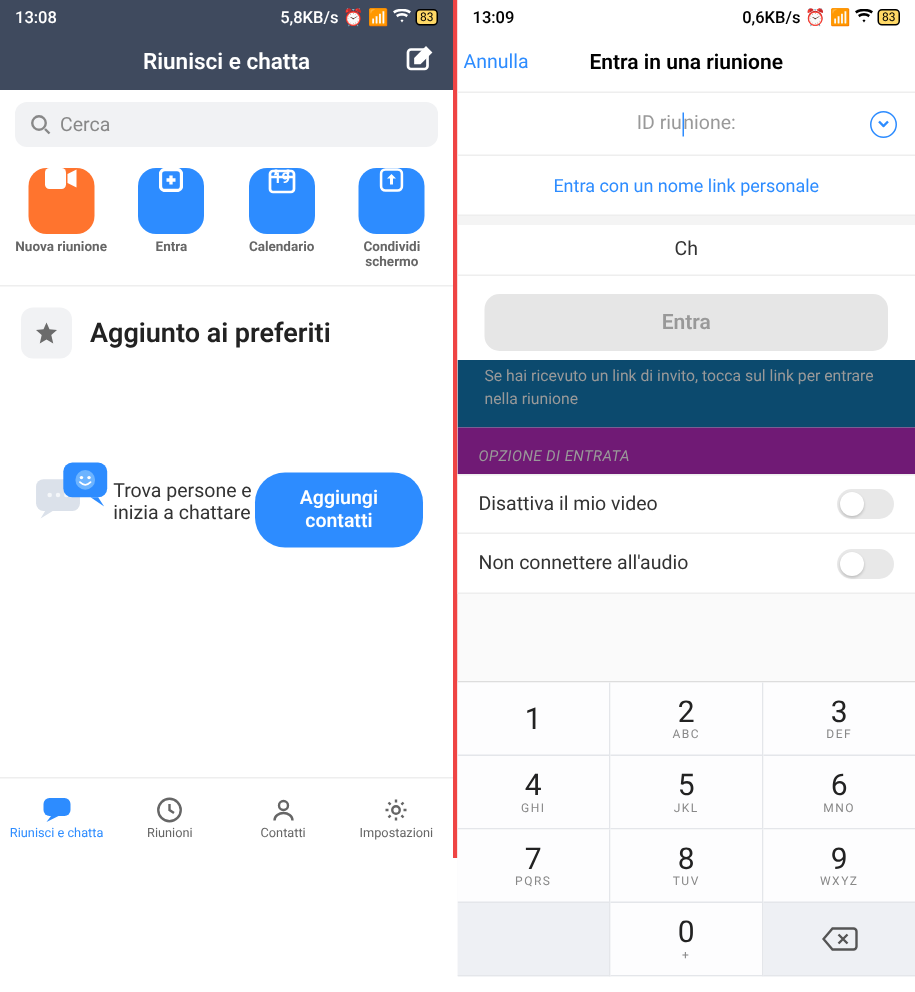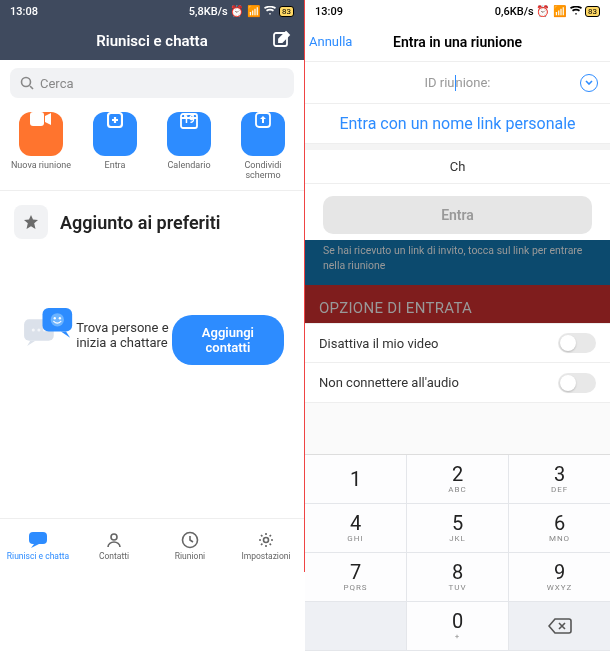--- a/index.html
+++ b/index.html
@@ -1,18 +1,18 @@
 <!DOCTYPE html>
 <html><head>
 <meta charset="utf-8">
 <style>
 * { margin:0; padding:0; box-sizing:border-box; font-family:-apple-system,BlinkMacSystemFont,"Segoe UI",Roboto,sans-serif; }
 body { width:610px; height:661px; display:flex; background:#fff; }
 .screen { position:relative; overflow:hidden; }
-.left { width:305px; height:572px; border-right:1px solid #ef4444; }
+.left { width:305px; height:572px; border-right:3px solid #ef4444; }
 .right { width:305px; height:651px; background:#fafafa; }
 
 
 .status { height:22px; display:flex; align-items:center; justify-content:space-between; padding:0 10px; font-size:11px; font-weight:500; }
 .status.dark { background:#3f4a5e; color:#fff; }
 .status.light { background:#fff; color:#000; }
 .status-r { display:flex; align-items:center; gap:3px; }
 .sicon { display:inline-flex; align-items:center; }
 .batt { border:1px solid currentColor; border-radius:3px; padding:0 2px; font-size:8px; font-weight:400; color:#000; background:#ffd966; }
 
@@ -24,21 +24,21 @@
 
 .search-wrap { padding:8px 10px; background:#fff; }
 .search { background:#f1f2f4; border-radius:8px; height:30px; display:flex; align-items:center; padding:0 10px; color:#888; font-size:13px; gap:6px; }
 
 
 .actions { display:flex; justify-content:space-around; padding:6px 4px 10px; border-bottom:1px solid #eee; }
 .act { display:flex; flex-direction:column; align-items:center; gap:4px; width:70px; }
 .act-btn { width:44px; height:44px; border-radius:12px; display:flex; justify-content:center; }
 .act-blue { background:#2d8cff; }
 .act-orange { background:#ff742e; }
-.act-lbl { font-size:9px; color:#666; text-align:center; }
+.act-lbl { font-size:9px; color:#666; text-align:center;font-weight:bold; }
 
 
 .fav { display:flex; align-items:center; gap:12px; padding:14px 14px; }
 .fav-ico { width:34px; height:34px; background:#f1f2f4; border-radius:8px; display:flex; align-items:center; justify-content:center; color:#6b6b6b; }
 .fav-lbl { font-size:18px; font-weight:600; color:#222; }
 
 
 .empty { display:flex; flex-direction:row; align-items:center; padding:30px 20px 0; }
 .empty-txt { font-size:13px; color:#333; margin-top:14px; }
 .add-btn { margin-top:24px; background:#2d8cff; color:#fff; border:none; border-radius:20px; padding:10px 30px; font-size:13px; font-weight:600; }
@@ -51,28 +51,28 @@
 
 .hdr-r { background:#fff; height:40px; display:flex; align-items:center; justify-content:center; position:relative; border-bottom:1px solid #eee; }
 .hdr-r-title { font-size:14px; font-weight:600; }
 .cancel { position:absolute; left:4px; color:#2d8cff; font-size:13px; }
 
 
 .row { background:#fff; border-bottom:1px solid #eee; display:flex; align-items:center; justify-content:center; position:relative; font-size:13px; }
 .row.id { height:42px; color:#999; }
 .row.id .cursor { display:inline-block; width:1px; height:16px; background:#2d8cff; vertical-align:middle; }
 .chev { position:absolute; right:12px; width:18px; height:18px; border:1px solid #2d8cff; border-radius:50%; display:flex; align-items:center; justify-content:center; }
-.row.link { height:40px; color:#2d8cff; font-size:16px; }
+.row.link { height:40px; color:#2d8cff; font-size:12px; }
 .row.name { height:40px; color:#333; border-top:6px solid #f4f4f4; }
 
 .join-wrap { padding:12px 18px 6px; background:#fff; }
 .join-btn { width:100%; height:38px; background:#e6e6e6; color:#999; border:none; border-radius:10px; font-size:14px; font-weight:600; }
 .hint { font-size:10.5px; color:#999; padding:4px 18px 12px; background:#0c4a6e; line-height:1.4; }
 
-.section-lbl { font-size:15px; color:#999; padding:14px 14px 6px; background:#7f1d1d; letter-spacing:0.3px; }
+.section-lbl { font-size:10px; color:#999; padding:14px 14px 6px; background:#701a75; letter-spacing:0.3px;font-style:italic; }
 .opt { background:#fff; border-top:1px solid #eee; border-bottom:1px solid #eee; height:40px; display:flex; align-items:center; justify-content:space-between; padding:0 14px; font-size:13px; color:#333; }
 .opt + .opt { border-top:none; }
 .toggle { width:38px; height:20px; background:#e8e8e8; border-radius:10px; position:relative; }
 .toggle::after { content:""; position:absolute; left:2px; top:2px; width:16px; height:16px; background:#fff; border-radius:50%; box-shadow:0 1px 2px rgba(0,0,0,0.2); }
 
 
 .keypad { position:absolute; bottom:0; left:0; right:0; background:#f7f8fa; border-top:1px solid #ddd; }
 .krow { display:flex; }
 .key { flex:1; height:49px; display:flex; flex-direction:column; align-items:center; justify-content:center; border-right:1px solid #e4e6ea; border-bottom:1px solid #e4e6ea; background:#fdfdfe; }
 .key:last-child { border-right:none; }
@@ -189,31 +189,31 @@
   <div class="bnav">
     <div class="bnav-item active">
       <svg width="20" height="18" viewBox="0 0 20 18" fill="#2d8cff">
           <rect x="1" y="1" width="18" height="12" rx="4"></rect>
           <path d="M6 13l-3 4 8-4z"></path>
         </svg>
       <span>Riunisci e chatta</span>
     </div>
     <div class="bnav-item">
       <svg width="18" height="18" viewBox="0 0 18 18" fill="none" stroke="#666" stroke-width="1.6">
+          <circle cx="9" cy="9" r="7.5"></circle>
+          <path d="M9 5v4l3 2"></path>
+        </svg>
+      <span>Riunioni</span>
+    </div>
+    <div class="bnav-item">
+      <svg width="18" height="18" viewBox="0 0 18 18" fill="none" stroke="#666" stroke-width="1.6">
           <circle cx="9" cy="6" r="3"></circle>
           <path d="M3 16c0-3 3-5 6-5s6 2 6 5"></path>
         </svg>
       <span>Contatti</span>
-    </div>
-    <div class="bnav-item">
-      <svg width="18" height="18" viewBox="0 0 18 18" fill="none" stroke="#666" stroke-width="1.6">
-          <circle cx="9" cy="9" r="7.5"></circle>
-          <path d="M9 5v4l3 2"></path>
-        </svg>
-      <span>Riunioni</span>
     </div>
     <div class="bnav-item">
       <svg width="18" height="18" viewBox="0 0 18 18" fill="none" stroke="#666" stroke-width="1.6">
           <circle cx="9" cy="9" r="2.5"></circle>
           <path d="M9 2v2M9 14v2M2 9h2M14 9h2M4 4l1.4 1.4M12.6 12.6L14 14M14 4l-1.4 1.4M5.4 12.6L4 14"></path>
         </svg>
       <span>Impostazioni</span>
     </div>
   </div>
 </div>

